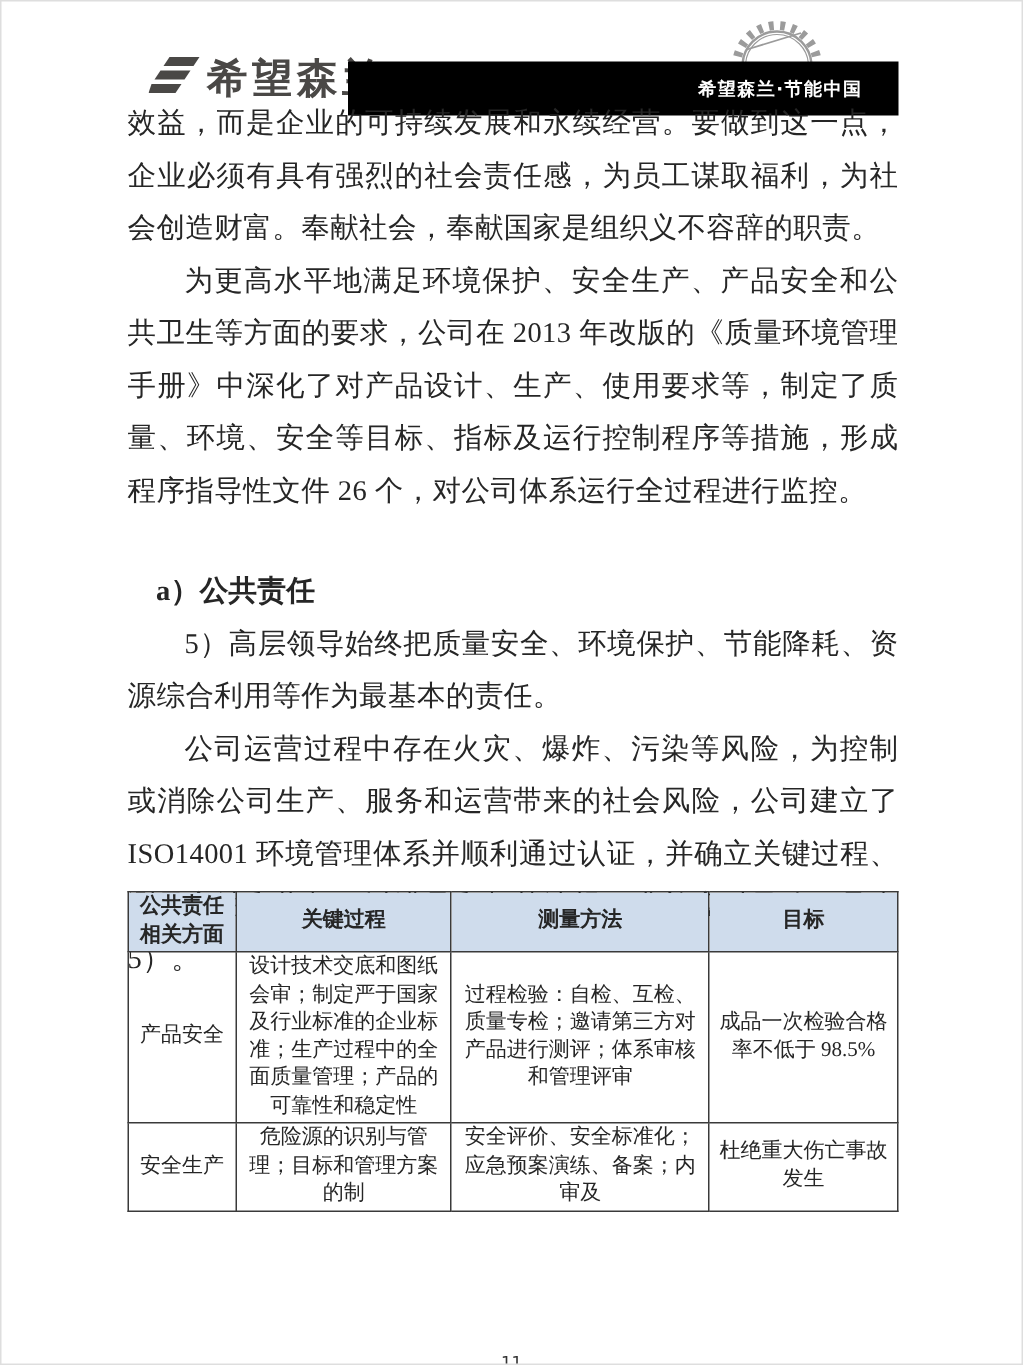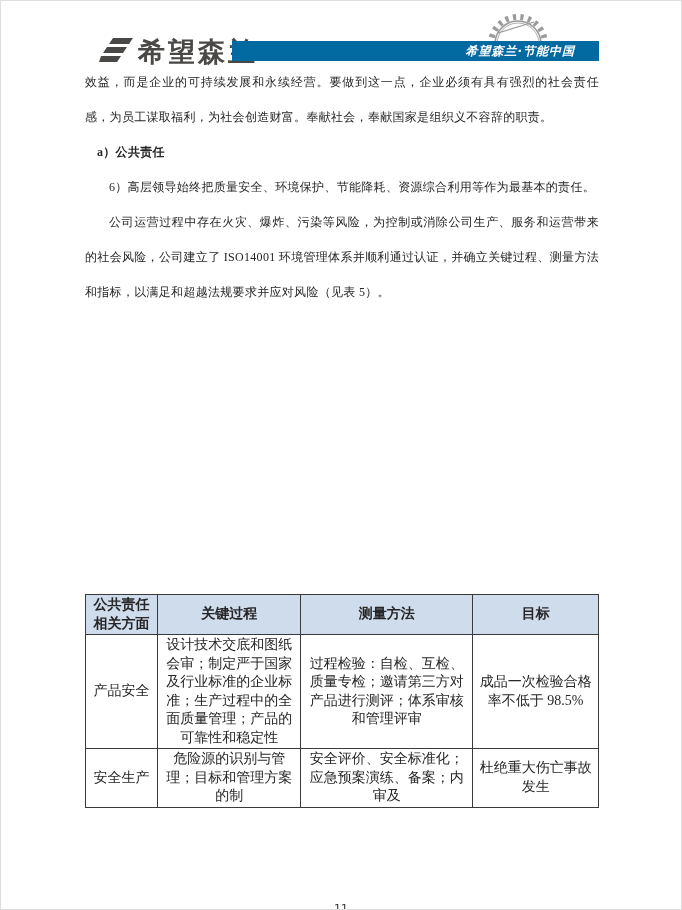--- a/index.html
+++ b/index.html
@@ -18,39 +18,39 @@
   .header { position: absolute; top: 0; left: 0; right: 0; height: 70px; }
   .logo-mark { position: absolute; left: 98px; top: 35px; }
   .logo-text {
     position: absolute; left: 137px; top: 33px;
     font-family: "DejaVu Sans", sans-serif;
     font-weight: bold; font-size: 27px; letter-spacing: 3px;
     color: #4a4846; white-space: nowrap;
   }
   .gear { position: absolute; left: 477px; top: 8px; }
   .banner {
-    position: absolute; left: 231px; top: 40px; width: 367px; height: 20px;
-    background: #0369a1;
+    position: absolute; left: 231px; top: 40px; width: 367px; height: 36px;
+    background: #000000;
     display: flex; align-items: center; justify-content: flex-end;
-    padding-right: 24px; box-sizing: border-box; font-style: italic;
+    padding-right: 24px; box-sizing: border-box;
   }
   .banner span {
     color: #ffffff; font-family: "DejaVu Sans", sans-serif;
     font-weight: bold; font-size: 12px; letter-spacing: 1px; white-space: nowrap;
   }
 
   
   .doc-body {
     position: absolute; left: 84px; top: 64px; width: 514px;
-    font-size: 12px; line-height: 35px; letter-spacing: 0.3px;
+    font-size: 19px; line-height: 35px; letter-spacing: 0.3px;
     text-align: justify;
   }
   .doc-body p { margin: 0; text-indent: 2em; }
   .doc-body p.no-indent { text-indent: 0; }
-  .doc-body .heading-a { font-weight: bold; text-indent: 1em; }
+  .doc-body .heading-a { font-weight: bold; text-indent: 1em; margin-top: 32px; }
 
   
   .table-wrap { position: absolute; left: 84px; top: 593px; width: 514px; }
   .table-title {
     text-align: center; font-weight: bold; font-size: 15px;
     line-height: 20px; margin-bottom: 3px; letter-spacing: 0.5px;
   }
   table.resp {
     width: 514px; border-collapse: collapse; table-layout: fixed;
     font-size: 14px; line-height: 18.5px; padding-left: 26px;
@@ -95,22 +95,23 @@
     </g>
   </svg>
 
   <div class="banner">
     <span>希望森兰·节能中国</span>
   </div>
 </div>
 
 <div class="doc-body">
   <p class="no-indent">效益，而是企业的可持续发展和永续经营。要做到这一点，企业必须有具有强烈的社会责任感，为员工谋取福利，为社会创造财富。奉献社会，奉献国家是组织义不容辞的职责。</p>
+  <p>为更高水平地满足环境保护、安全生产、产品安全和公共卫生等方面的要求，公司在 2013 年改版的《质量环境管理手册》中深化了对产品设计、生产、使用要求等，制定了质量、环境、安全等目标、指标及运行控制程序等措施，形成程序指导性文件 26 个，对公司体系运行全过程进行监控。</p>
   <p class="heading-a">a）公共责任</p>
-  <p>6）高层领导始终把质量安全、环境保护、节能降耗、资源综合利用等作为最基本的责任。</p>
+  <p>5）高层领导始终把质量安全、环境保护、节能降耗、资源综合利用等作为最基本的责任。</p>
   <p>公司运营过程中存在火灾、爆炸、污染等风险，为控制或消除公司生产、服务和运营带来的社会风险，公司建立了 ISO14001 环境管理体系并顺利通过认证，并确立关键过程、测量方法和指标，以满足和超越法规要求并应对风险（见表 5）。</p>
 </div>
 
 <div class="table-wrap">
   <table class="resp">
     <colgroup>
       <col style="width:14%">
         <col style="width:28%">
         <col style="width:33.5%">
         <col style="width:24.5%">

